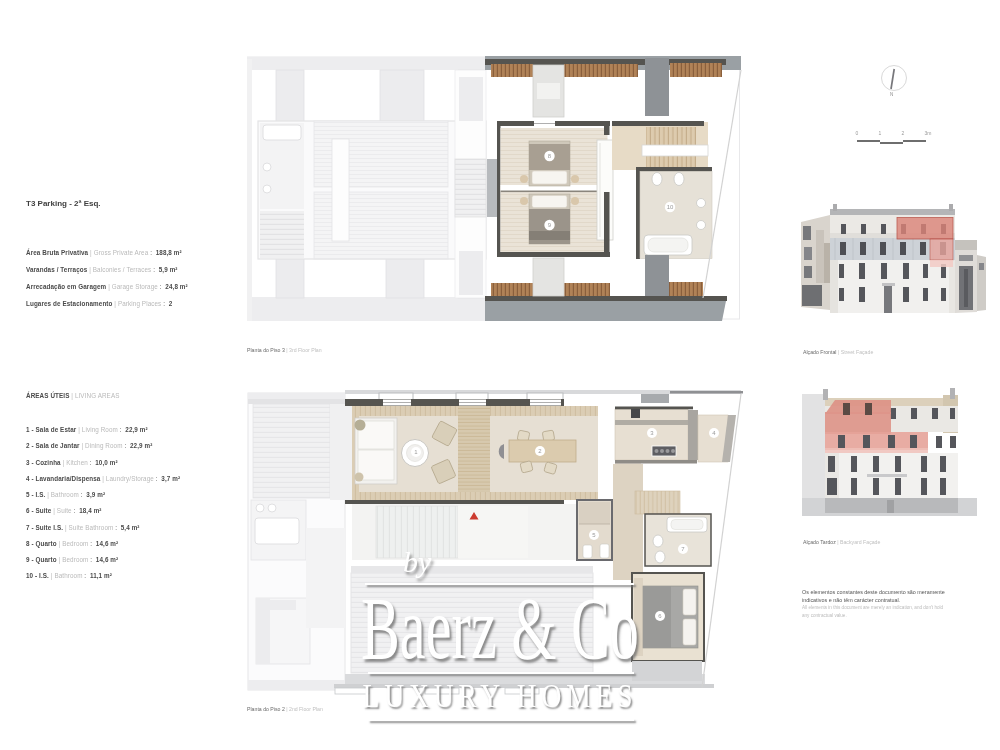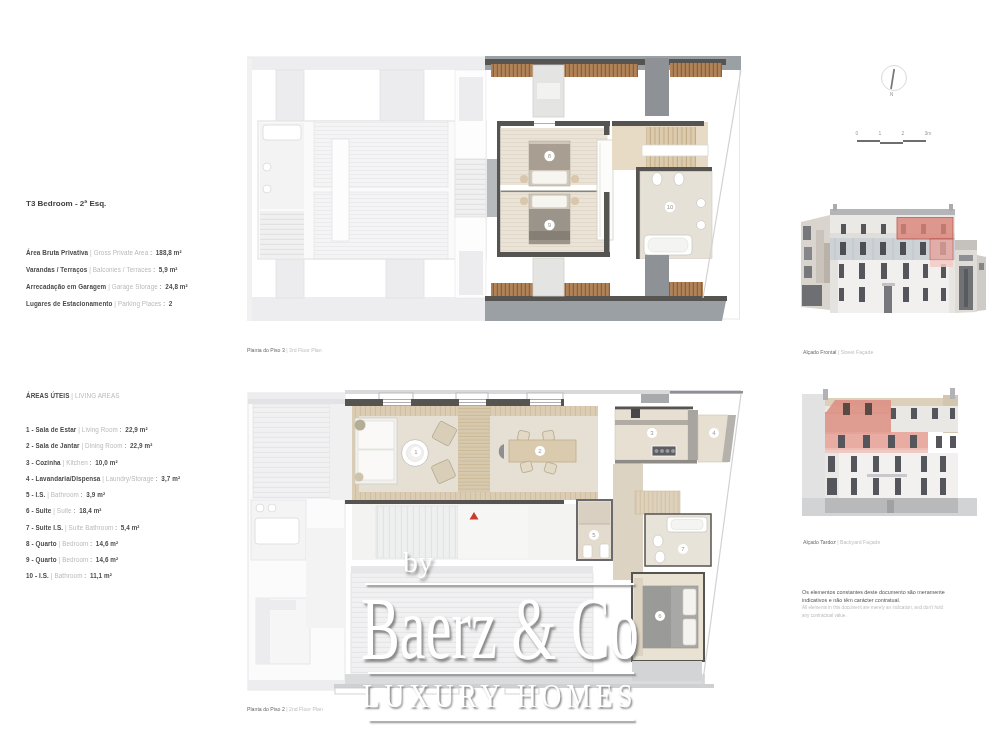--- a/index.html
+++ b/index.html
@@ -8,21 +8,21 @@
   .abs{position:absolute;}
   .lt{color:#b9b9b9;}
   .b{font-weight:bold;}
   .info{font-size:6.3px;color:#4a4a4a;letter-spacing:0.1px;}
   .cap{font-size:5.2px;color:#6a6a6a;}
   .cap .lt{color:#c0c0c0;}
 </style>
 </head>
 <body>
 
-<div class="abs" style="left:26px;top:199px;font-size:8px;font-weight:bold;color:#3f3f3f;">T3 Bedroom - 2ª Esq.</div>
+<div class="abs" style="left:26px;top:199px;font-size:8px;font-weight:bold;color:#3f3f3f;">T3 Parking - 2ª Esq.</div>
 
 <div class="abs info" style="left:26px;top:243.5px;line-height:17px;">
   <div><span class="b">Área Bruta Privativa</span> <span class="lt">| Gross Private Area</span> :&nbsp; <span class="b">188,8 m²</span></div>
   <div><span class="b">Varandas / Terraços</span> <span class="lt">| Balconies / Terraces</span> :&nbsp; <span class="b">5,9 m²</span></div>
   <div><span class="b">Arrecadação em Garagem</span> <span class="lt">| Garage Storage</span> :&nbsp; <span class="b">24,8 m²</span></div>
   <div><span class="b">Lugares de Estacionamento</span> <span class="lt">| Parking Places</span> :&nbsp; <span class="b">2</span></div>
 </div>
 
 <div class="abs info" style="left:26px;top:392px;"><span class="b">ÁREAS ÚTEIS</span> <span class="lt">| LIVING AREAS</span></div>
 
@@ -620,19 +620,19 @@
   </g>
 
   <g>
     <rect x="7" y="112" width="175" height="18" fill="#d2d3d5"></rect>
     <rect x="30" y="112" width="133" height="15" fill="#b8b9bb"></rect>
     <rect x="92" y="114" width="7" height="13" fill="#a0a1a3"></rect>
   </g>
 </svg>
 
 <div class="abs" style="left:0;top:0;width:1000px;height:750px;pointer-events:none;">
-  <div class="abs" style="left:403px;top:547px;font-family:'Liberation Serif',serif;color:#fff;font-size:30px;line-height:30px;text-shadow:2px 3px 3px rgba(110,110,110,0.8);">by</div>
+  <div class="abs" style="left:403px;top:547px;font-family:'Liberation Serif',serif;font-style:italic;color:#fff;font-size:30px;line-height:30px;text-shadow:2px 3px 3px rgba(110,110,110,0.8);">by</div>
   <div class="abs" style="left:365px;top:583px;width:269px;height:1.6px;background:#fff;box-shadow:2px 2px 2px rgba(110,110,110,0.8);"></div>
   <div class="abs" style="left:0;top:585px;width:1000px;text-align:center;font-family:'Liberation Serif',serif;color:#fff;font-size:88px;line-height:88px;white-space:nowrap;text-shadow:3px 3px 3px rgba(110,110,110,0.8);transform:scaleX(0.661);transform-origin:center;">Baerz &amp; Co</div>
   <div class="abs" style="left:368px;top:672px;width:266px;height:1.6px;background:#fff;box-shadow:2px 2px 2px rgba(110,110,110,0.8);"></div>
   <div class="abs" style="left:0;top:679px;width:1000px;text-align:center;font-family:'Liberation Serif',serif;color:#fff;font-size:34px;line-height:34px;letter-spacing:6px;white-space:nowrap;text-shadow:2px 2px 2px rgba(110,110,110,0.8);transform:scaleX(0.81);transform-origin:center;">LUXURY&nbsp;HOMES</div>
   <div class="abs" style="left:368px;top:719px;width:266px;height:1.6px;background:#fff;box-shadow:2px 2px 2px rgba(110,110,110,0.8);"></div>
 </div>
 
 </body></html>

